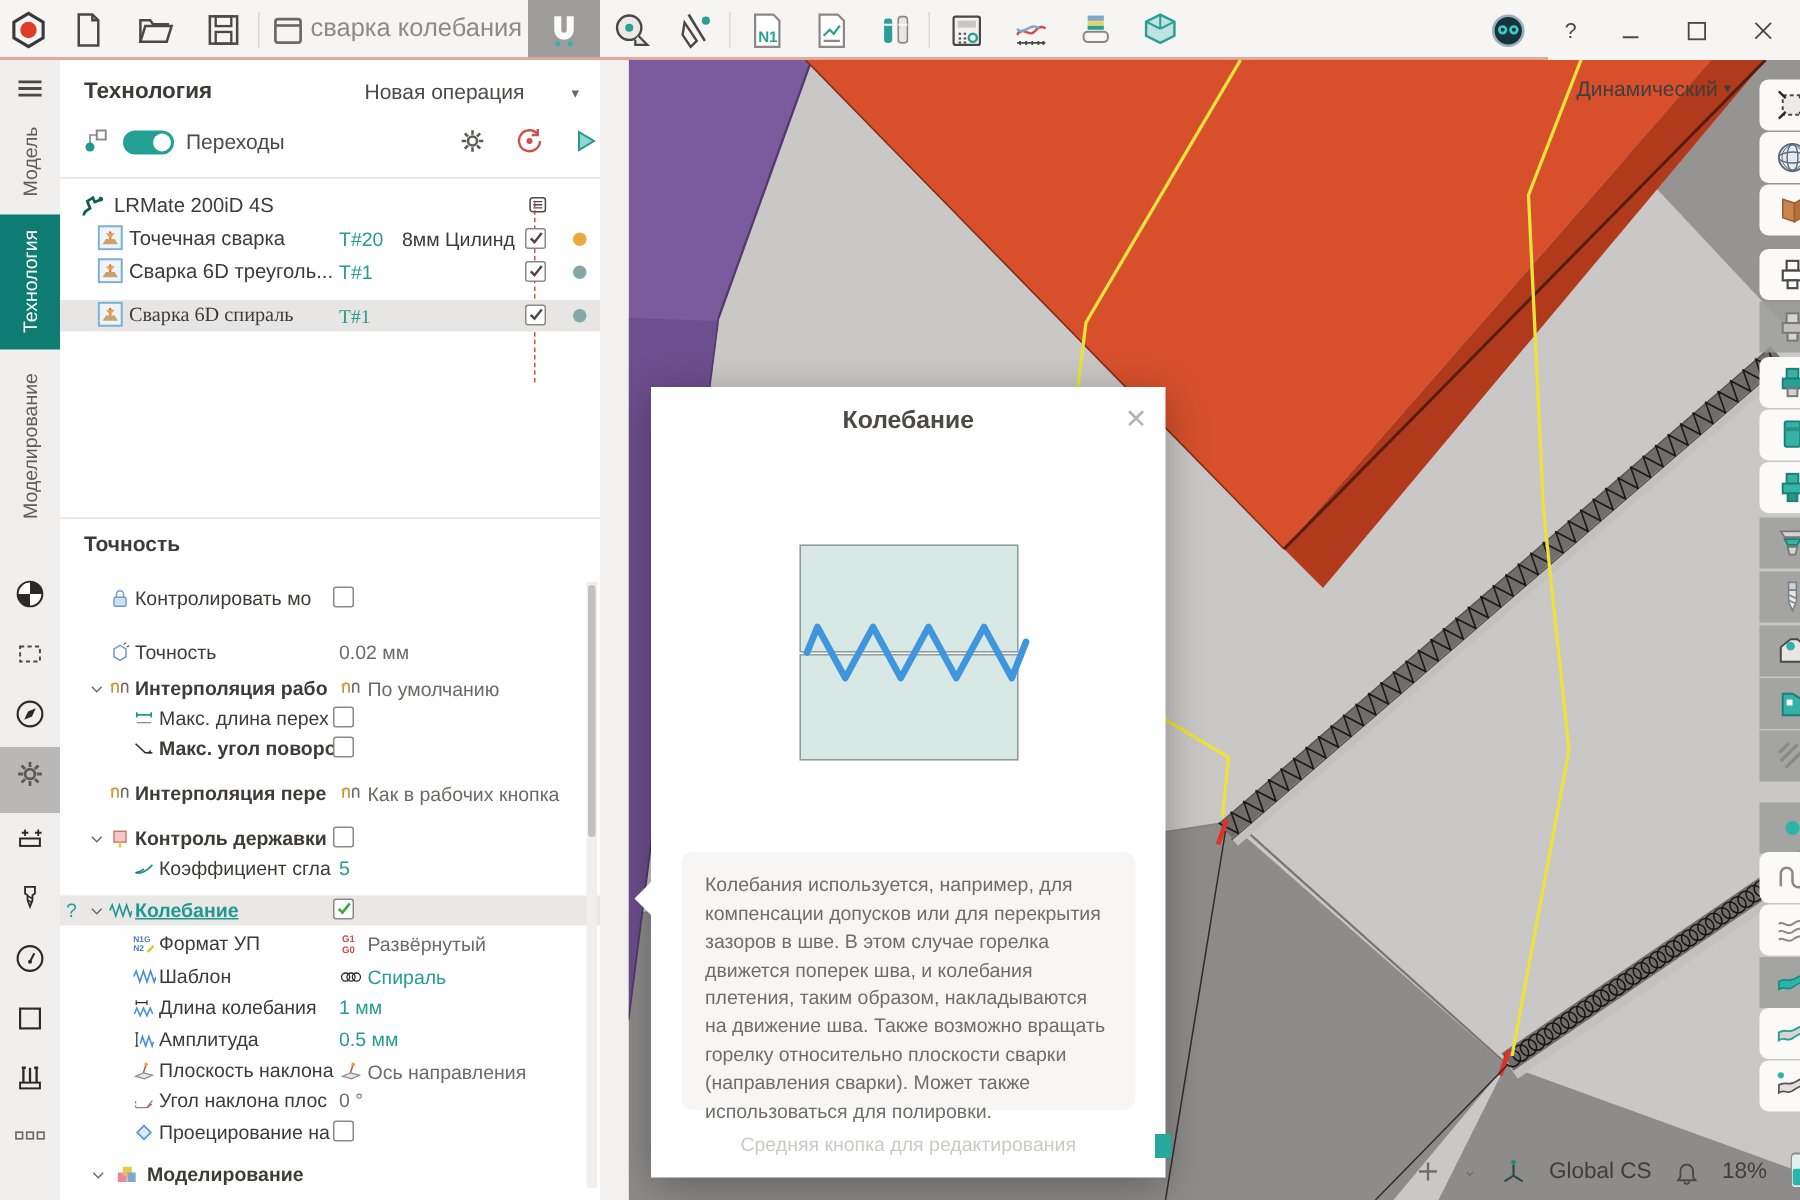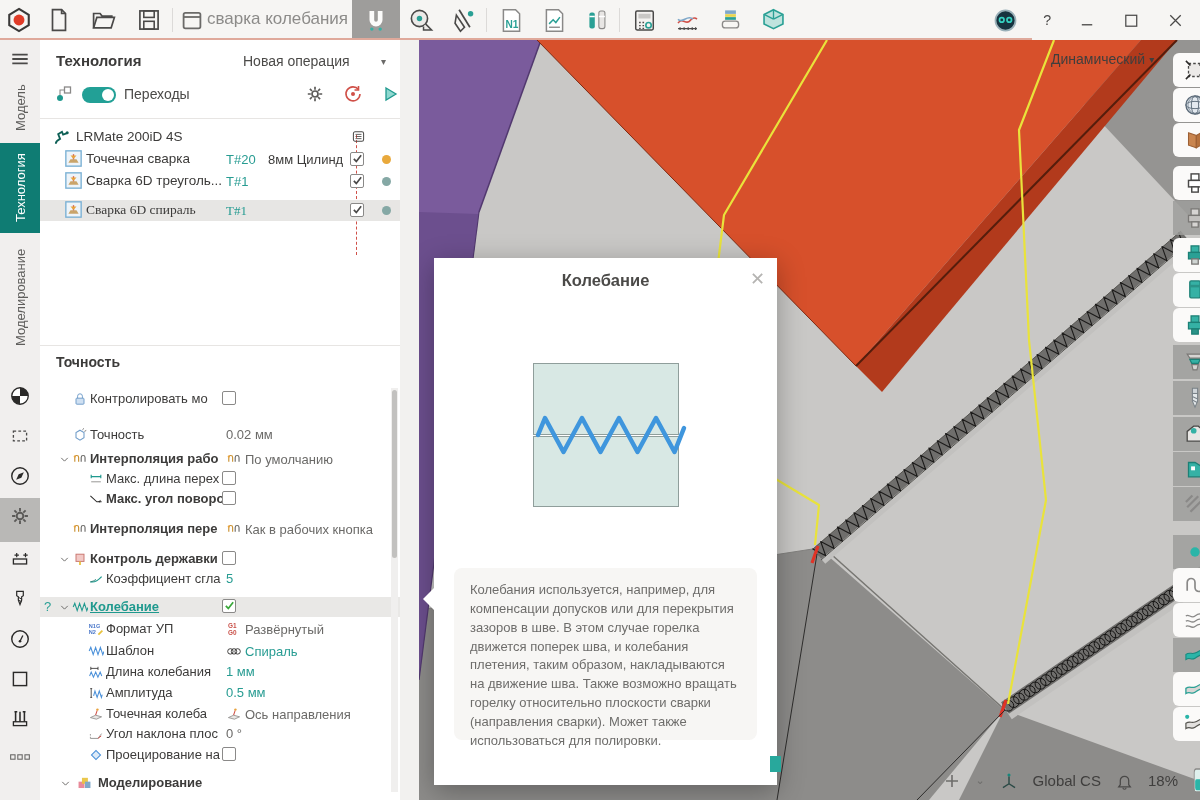--- a/index.html
+++ b/index.html
@@ -588,21 +588,21 @@
           </span>
         </div>
         <div class="prow" style="top: 664px;">
           <span class="icon" style="width: 16px; height: 16px; position: absolute; left: 48px; top: 2px;">
             <svg width="16" height="16" viewBox="0 0 20 20">
               <path d="M3 14.5l6.5-3 7.5 2-6.5 3z" fill="#e8e6e4" stroke="#8a8988" stroke-width="1"></path>
               <path d="M9.5 11.5l2-6" stroke="#d05048" stroke-width="1.3"></path>
               <circle cx="11.8" cy="4.5" r="1.5" fill="#e8a33d"></circle>
             </svg>
           </span>
-          <span class="plab" style="left: 66px;">Точечная колеба</span>
+          <span class="plab" style="left: 66px;">Плоскость наклона</span>
           <span class="pval">
             <span class="icon" style="width: 16px; height: 16px;">
               <svg width="16" height="16" viewBox="0 0 20 20">
                 <path d="M3 14.5l6.5-3 7.5 2-6.5 3z" fill="#e8e6e4" stroke="#8a8988" stroke-width="1"></path>
                 <path d="M9.5 11.5l2-6" stroke="#d05048" stroke-width="1.3"></path>
                 <circle cx="11.8" cy="4.5" r="1.5" fill="#e8a33d"></circle>
               </svg>
             </span>
             <span>Ось направления</span>
           </span>
@@ -912,16 +912,17 @@
     <div id="popup">
       <div id="popup-arrow"></div>
       <div id="popup-title">Колебание</div>
       <div id="popup-close">✕</div>
       <div class="diag-rect" style="top:105px;height:72px"></div>
       <div class="diag-rect" style="top:178px;height:71px"></div>
       <svg width="343" height="260" viewBox="0 0 343 260" style="position:absolute;left:0;top:100px">
         <polyline id="zz" fill="none" stroke="#3f96dd" stroke-width="4.5" stroke-linejoin="round" stroke-linecap="round" points="104,77 111,60 129.5,94 148,60 166.5,94 185,60 203.5,94 222,60 240.5,94 250,70"></polyline>
       </svg>
       <div id="popup-desc">Колебания используется, например, для компенсации допусков или для перекрытия зазоров в шве. В этом случае горелка движется поперек шва, и колебания плетения, таким образом, накладываются на движение шва. Также возможно вращать горелку относительно плоскости сварки (направления сварки). Может также использоваться для полировки.</div>
+      <div id="popup-footer">Средняя кнопка для редактирования</div>
       <div id="popup-grip"></div>
     </div>
   </div>
 </div>
 
 </body></html>

